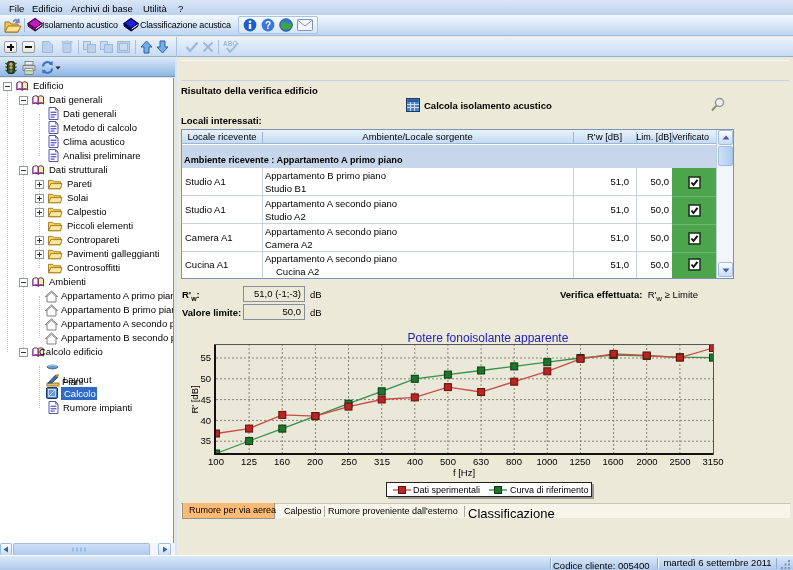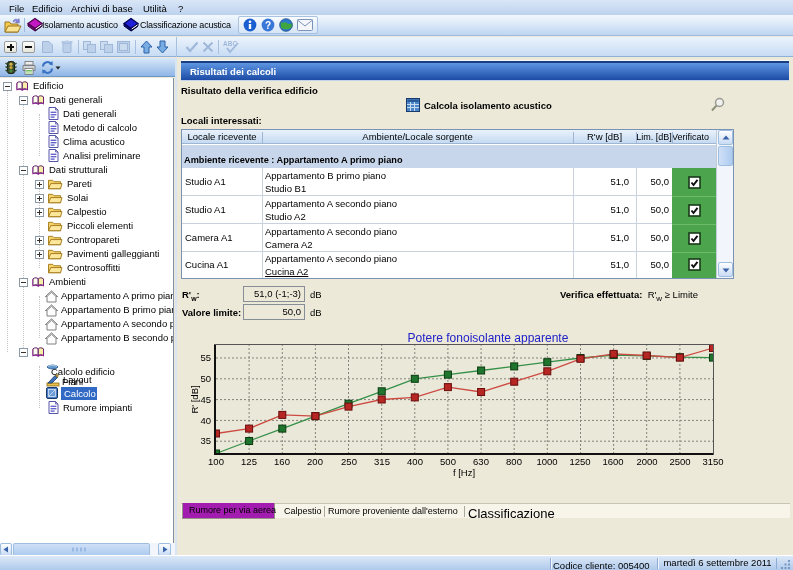--- a/index.html
+++ b/index.html
@@ -314,21 +314,21 @@
       <use href="#sym-house"></use>
     </svg>
   <span class="abs" style="left:61px;top:253px;line-height:13px;">Appartamento B secondo pian</span>
 
   <svg class="abs" style="left:19px;top:270px;" width="9" height="9">
       <use href="#sym-exp-minus"></use>
     </svg>
   <svg class="abs" style="left:32px;top:268px;" width="13" height="12" viewBox="0 0 13 12">
       <use href="#sym-book" transform="scale(0.96)"></use>
     </svg>
-  <span class="abs" style="left:51px;top:267px;line-height:13px;margin-top:20px;">Calcolo edificio</span>
+  <span class="abs" style="left:39px;top:267px;line-height:13px;">Calcolo edificio</span>
 
   <svg class="abs" style="left:46px;top:283px;" width="13" height="12" viewBox="0 0 13 12">
     <path d="M1 6 C3 3.5 10 3.5 12 6 C10 8.5 3 8.5 1 6 Z" fill="#6699CC" stroke="#336699" stroke-width="1"></path>
     <path d="M2 5.5 C4 4 9 4 11 5.5" fill="none" stroke="#AACCEE" stroke-width="1"></path>
   </svg>
   <span class="abs" style="left:62px;top:297px;line-height:13px;">Piani</span>
 
   <svg class="abs" style="left:46px;top:296px;" width="14" height="13" viewBox="0 0 14 13">
     <rect x="1" y="9" width="12" height="3" fill="#E8C050" stroke="#8A6A10" stroke-width="0.8"></rect>
     <path d="M2 9 L9 1.5 L11.5 3.5 L6 9 Z" fill="#3A70B8" stroke="#1A3A66" stroke-width="0.8"></path>
@@ -363,23 +363,20 @@
     </svg>
   <div class="abs" style="left:158px;top:0;width:13px;height:13px;background:linear-gradient(#FDFEFF,#C9DBF5);border:1px solid #9EBEE0;border-radius:2px;"></div>
   <svg class="abs" style="left:162px;top:3px;" width="6" height="7" viewBox="0 0 6 7">
       <path d="M5.5 3.5 L1 0.5 L1 6.5 Z" fill="#3A62A8"></path>
     </svg>
 </div>
 
 <div class="abs" id="content" style="left:177px;top:57px;width:616px;height:498px;background:#ECE9D8;">
 
   <div class="abs" style="left:4px;top:3px;width:608px;height:1px;background:#F4F8FC;"></div>
-  <div class="abs" style="left:4px;top:4px;width:608px;height:19px;background:linear-gradient(#5E96E2,#1C4BA5);border-top:2px solid #1A3E7E;">
-    <span class="abs b" style="left:9px;top:3px;color:#fff;">Risultati dei calcoli</span>
-  </div>
   <div class="abs" style="left:4px;top:23px;width:608px;height:1px;background:#C3D4E8;"></div>
 
   <span class="abs b" style="left:4px;top:28px;">Risultato della verifica edificio</span>
   <svg class="abs" style="left:229px;top:41px;" width="14" height="14" viewBox="0 0 14 14">
     <rect x="0.5" y="0.5" width="13" height="13" fill="#4A86C8" stroke="#1A3A6A"></rect>
     <rect x="1.5" y="1.5" width="11" height="2.5" fill="#2A5A9A"></rect>
     <path d="M1 6.5 L13 6.5 M1 9.5 L13 9.5 M4.5 4 L4.5 13 M8.5 4 L8.5 13" stroke="#C8DCF0" stroke-width="1"></path>
   </svg>
   <span class="abs b" style="left:247px;top:43px;">Calcola isolamento acustico</span>
   <svg class="abs" style="left:533px;top:40px;" width="16" height="16" viewBox="0 0 16 16">
@@ -423,21 +420,21 @@
     <div class="abs" style="left:0;top:94px;width:534px;height:28px;border-bottom:1px solid #C9D1DC;">
       <span class="abs" style="left:3px;top:8px;">Camera A1</span>
       <span class="abs" style="left:83px;top:2px;">Appartamento A secondo piano</span>
       <span class="abs" style="left:83px;top:15px;">Camera A2</span>
       <span class="abs" style="left:391px;top:8px;width:56px;text-align:right;">51,0</span>
       <span class="abs" style="left:454px;top:8px;width:33px;text-align:right;">50,0</span>
     </div>
     <div class="abs" style="left:0;top:122px;width:484px;height:26px;">
       <span class="abs" style="left:3px;top:7px;">Cucina A1</span>
       <span class="abs" style="left:83px;top:1px;">Appartamento A secondo piano</span>
-      <span class="abs" style="left:83px;top:14px;text-decoration:underline;">Cucina A2</span>
+      <span class="abs" style="left:94px;top:14px;">Cucina A2</span>
       <span class="abs" style="left:391px;top:7px;width:56px;text-align:right;">51,0</span>
       <span class="abs" style="left:454px;top:7px;width:33px;text-align:right;">50,0</span>
     </div>
 
     <div class="abs" style="left:80px;top:38px;width:1px;height:110px;background:#C9D1DC;"></div>
     <div class="abs" style="left:391px;top:38px;width:1px;height:110px;background:#C9D1DC;"></div>
     <div class="abs" style="left:454px;top:38px;width:1px;height:110px;background:#C9D1DC;"></div>
 
     <div class="abs" style="left:490px;top:38px;width:44px;height:110px;background:#4CA44C;">
       <div class="abs" style="left:0;top:28px;width:44px;height:1px;background:#6DBA6D;"></div>
@@ -572,23 +569,35 @@
   <span class="abs" style="left:289px;top:399px;width:30px;text-align:center;">630</span>
   <span class="abs" style="left:322px;top:399px;width:30px;text-align:center;">800</span>
   <span class="abs" style="left:353px;top:399px;width:34px;text-align:center;">1000</span>
   <span class="abs" style="left:386px;top:399px;width:34px;text-align:center;">1250</span>
   <span class="abs" style="left:419px;top:399px;width:34px;text-align:center;">1600</span>
   <span class="abs" style="left:453px;top:399px;width:34px;text-align:center;">2000</span>
   <span class="abs" style="left:486px;top:399px;width:34px;text-align:center;">2500</span>
   <span class="abs" style="left:519px;top:399px;width:34px;text-align:center;">3150</span>
   <span class="abs" style="left:267px;top:410px;width:40px;text-align:center;">f [Hz]</span>
 
+  <div class="abs" style="left:209px;top:425px;width:206px;height:15px;background:#fff;border:1px solid #222;box-shadow:2px 2px 0 #9A9A92;">
+    <svg class="abs" style="left:6px;top:3px;" width="18" height="8" viewBox="0 0 18 8">
+        <line x1="0" y1="4" x2="18" y2="4" stroke="#CC4A42" stroke-width="1.3"></line>
+        <rect x="5.5" y="0.5" width="7" height="7" fill="#B62622" stroke="#6A0E0E"></rect>
+      </svg>
+    <span class="abs" style="left:26px;top:2px;font-size:9px;">Dati sperimentali</span>
+    <svg class="abs" style="left:102px;top:3px;" width="18" height="8" viewBox="0 0 18 8">
+        <line x1="0" y1="4" x2="18" y2="4" stroke="#35904A" stroke-width="1.3"></line>
+        <rect x="5.5" y="0.5" width="7" height="7" fill="#20752E" stroke="#0A3A10"></rect>
+      </svg>
+    <span class="abs" style="left:123px;top:2px;font-size:9px;">Curva di riferimento</span>
+  </div>
 
   <div class="abs" style="left:4px;top:446px;width:609px;height:15px;background:#F7F5EA;border-top:1px solid #C9C5B2;">
-    <div class="abs" style="left:1px;top:-1px;width:93px;height:16px;background:#a21caf;border:1px solid #98948A;border-top:none;">
+    <div class="abs" style="left:1px;top:-1px;width:93px;height:16px;background:#fdba74;border:1px solid #98948A;border-top:none;">
       <span class="abs" style="left:6px;top:2px;font-size:9px;">Rumore per via aerea</span>
     </div>
     <span class="abs" style="left:103px;top:2px;font-size:9px;">Calpestio</span>
     <div class="abs" style="left:143px;top:2px;width:1px;height:11px;background:#AAA89A;"></div>
     <span class="abs" style="left:147px;top:2px;font-size:9px;">Rumore proveniente dall'esterno</span>
     <div class="abs" style="left:283px;top:2px;width:1px;height:11px;background:#AAA89A;"></div>
     <span class="abs" style="left:287px;top:2px;font-size:13px;">Classificazione</span>
   </div>
 </div>
 

